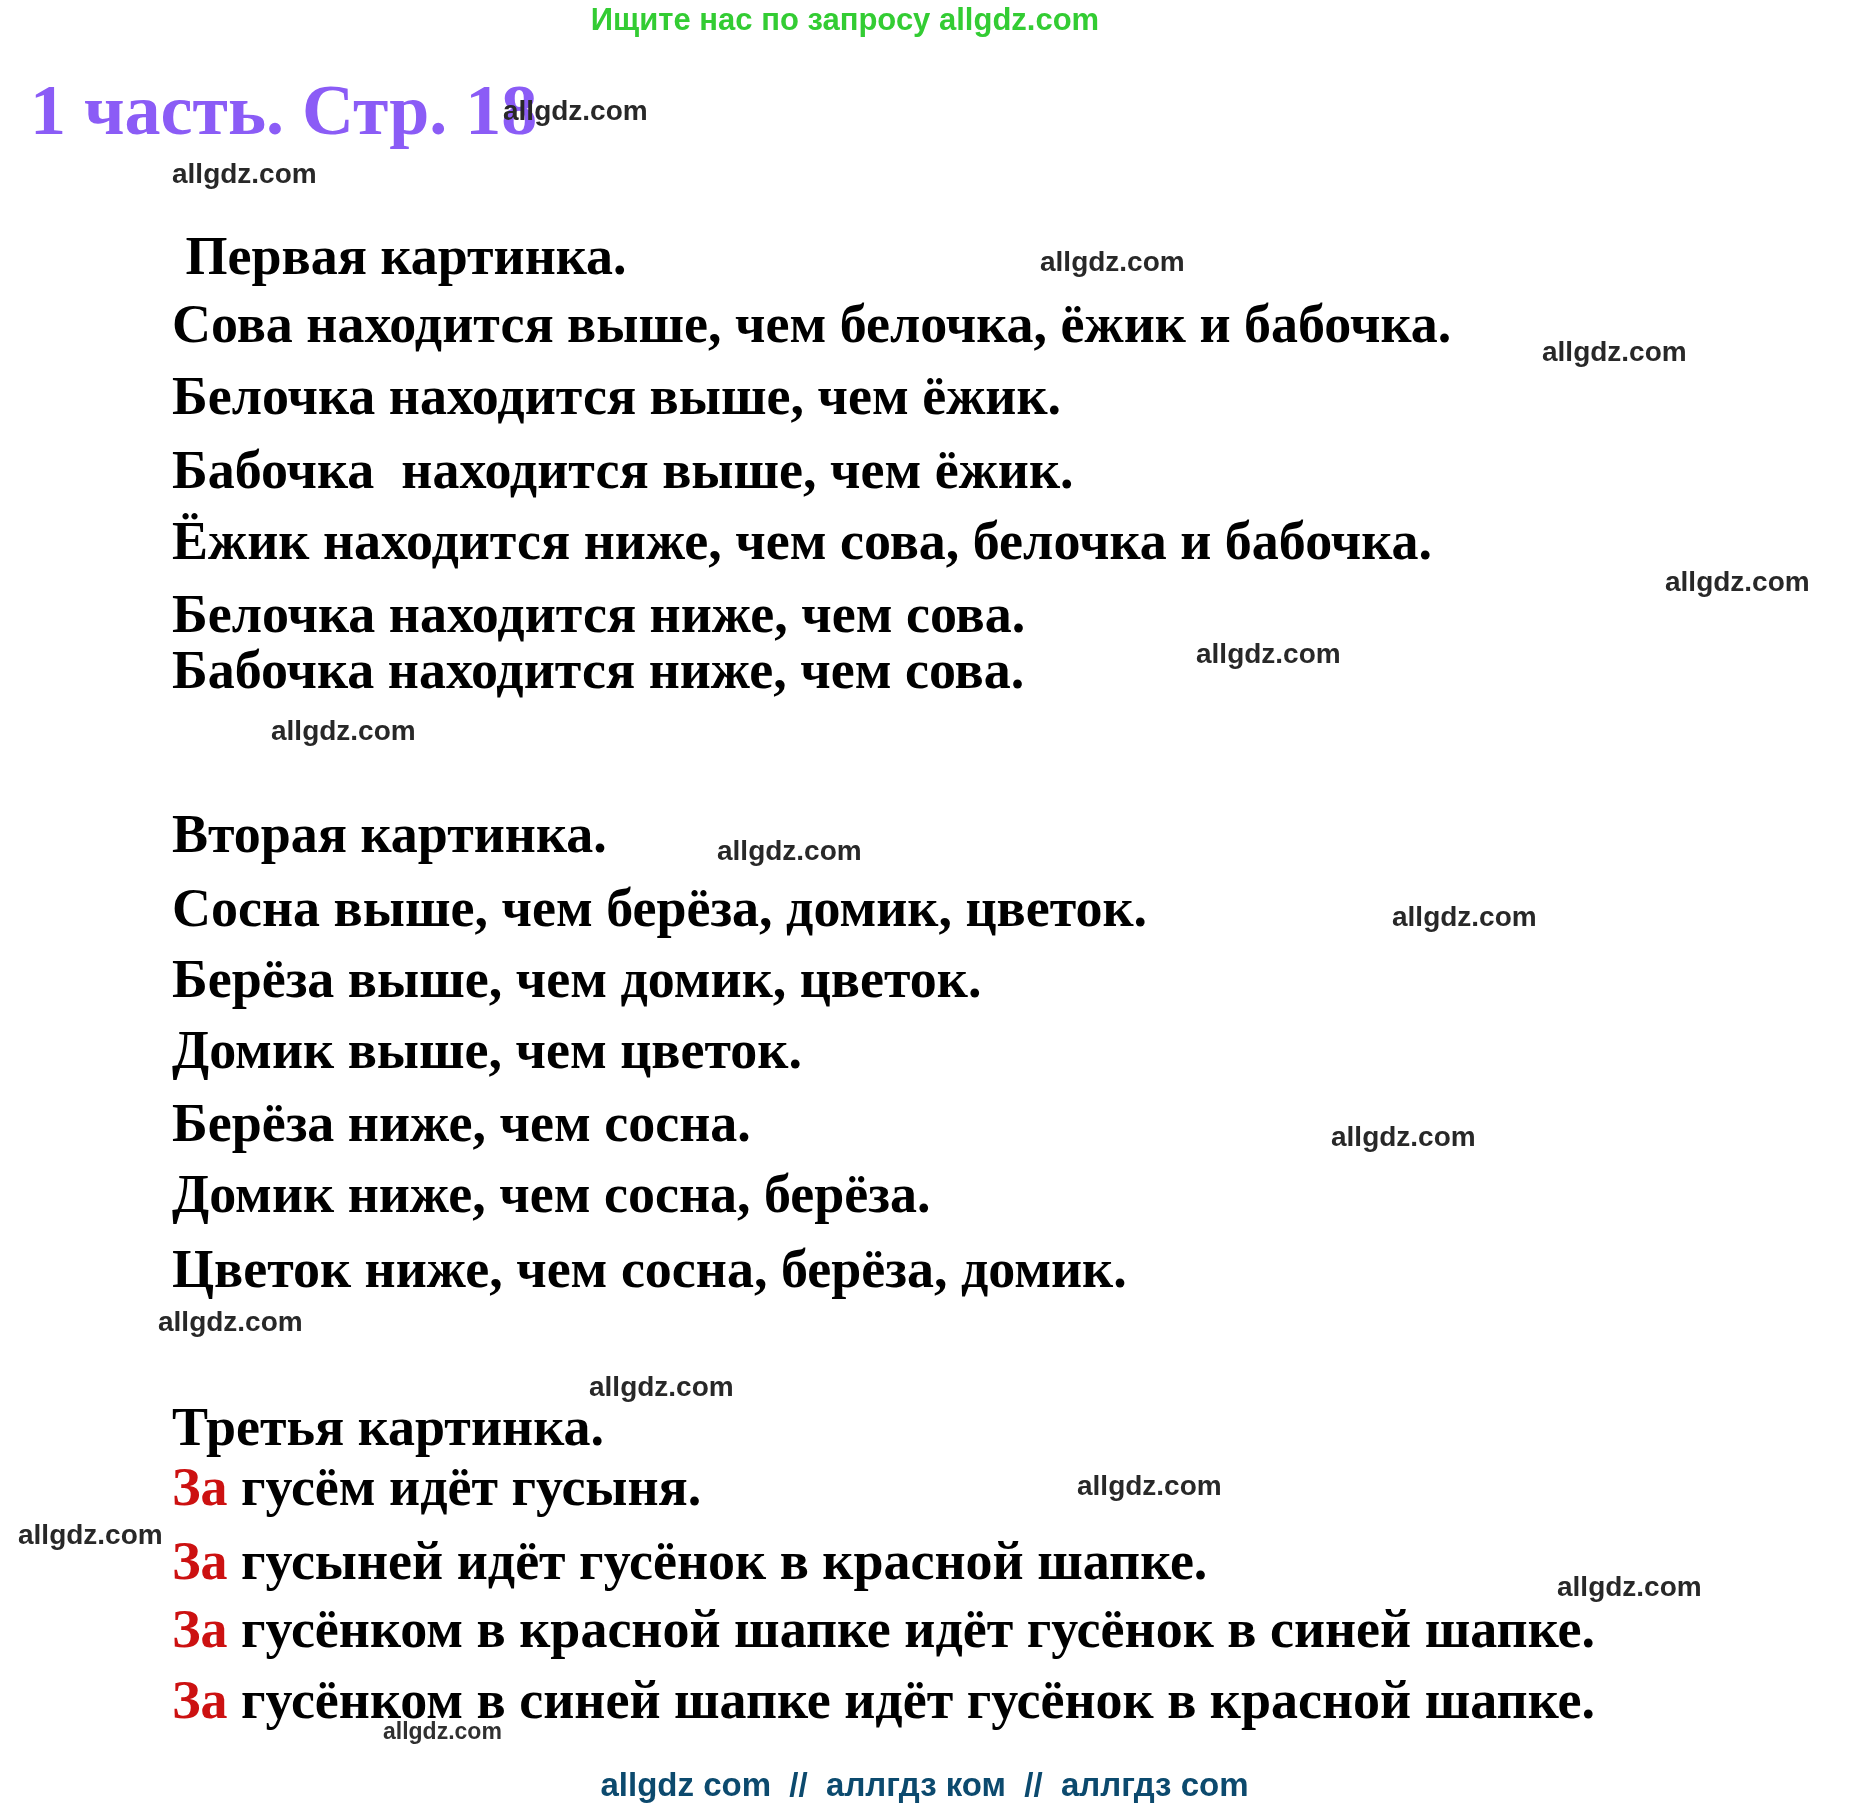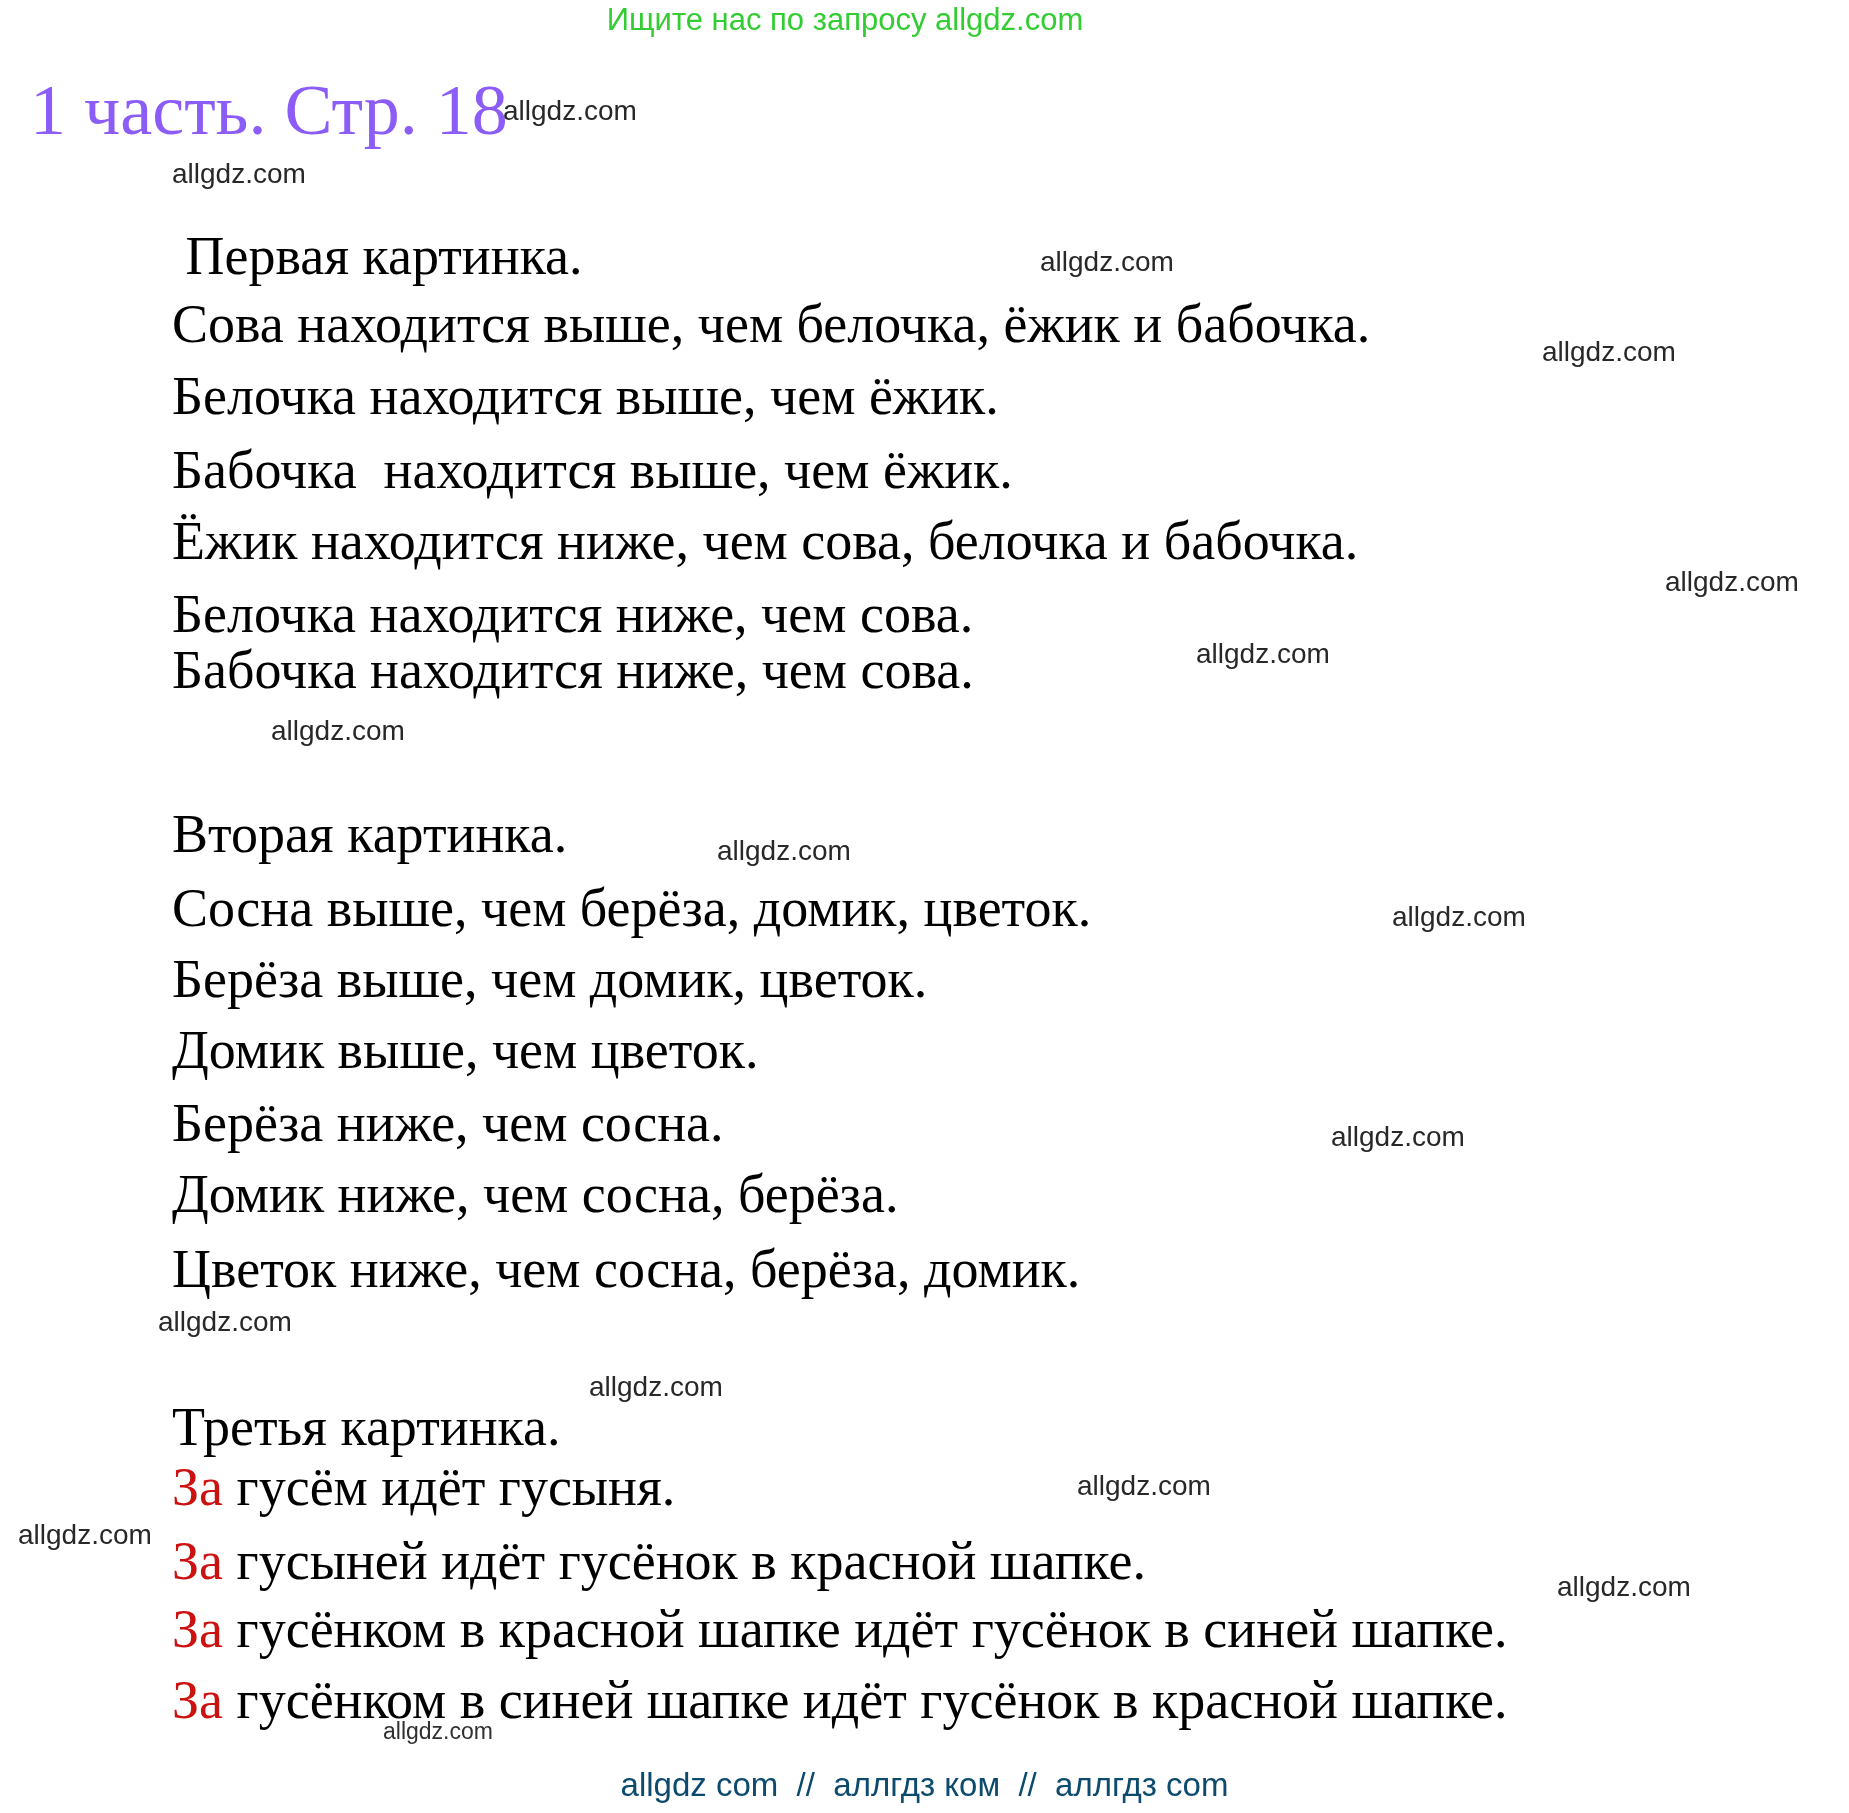--- a/index.html
+++ b/index.html
@@ -2,20 +2,21 @@
 <html><head>
 <meta charset="utf-8">
 <style>
   html,body { margin:0; padding:0; background:#ffffff; }
   .canvas {
     position:relative;
     width:1849px; height:1813px;
     background:#ffffff;
     overflow:hidden;
     font-family:"Liberation Serif","DejaVu Serif",serif;
+    font-weight:bold;
   }
   .green-note {
     position:absolute; top:2px; left:0; width:1690px;
     text-align:center;
     font-family:"Liberation Sans","DejaVu Sans",sans-serif;
     font-size:31px; color:#33cc33;
     white-space:pre;
   }
   .title {
     position:absolute; left:30px; top:74px;

